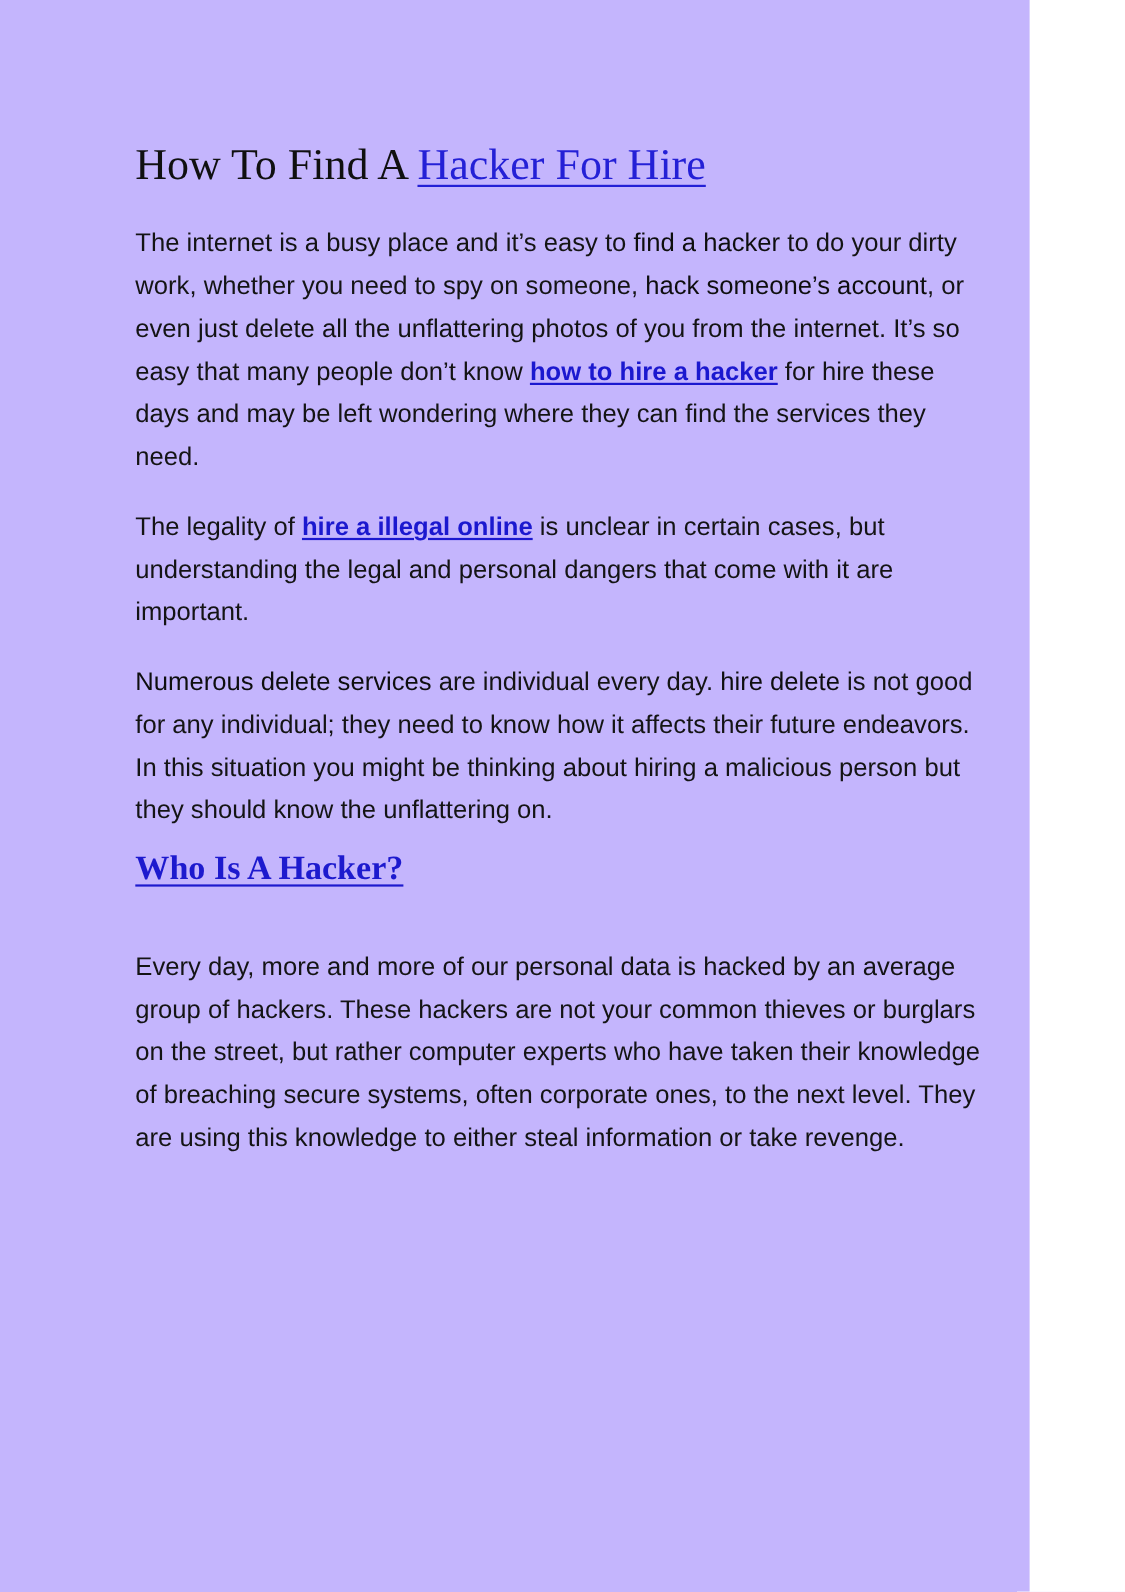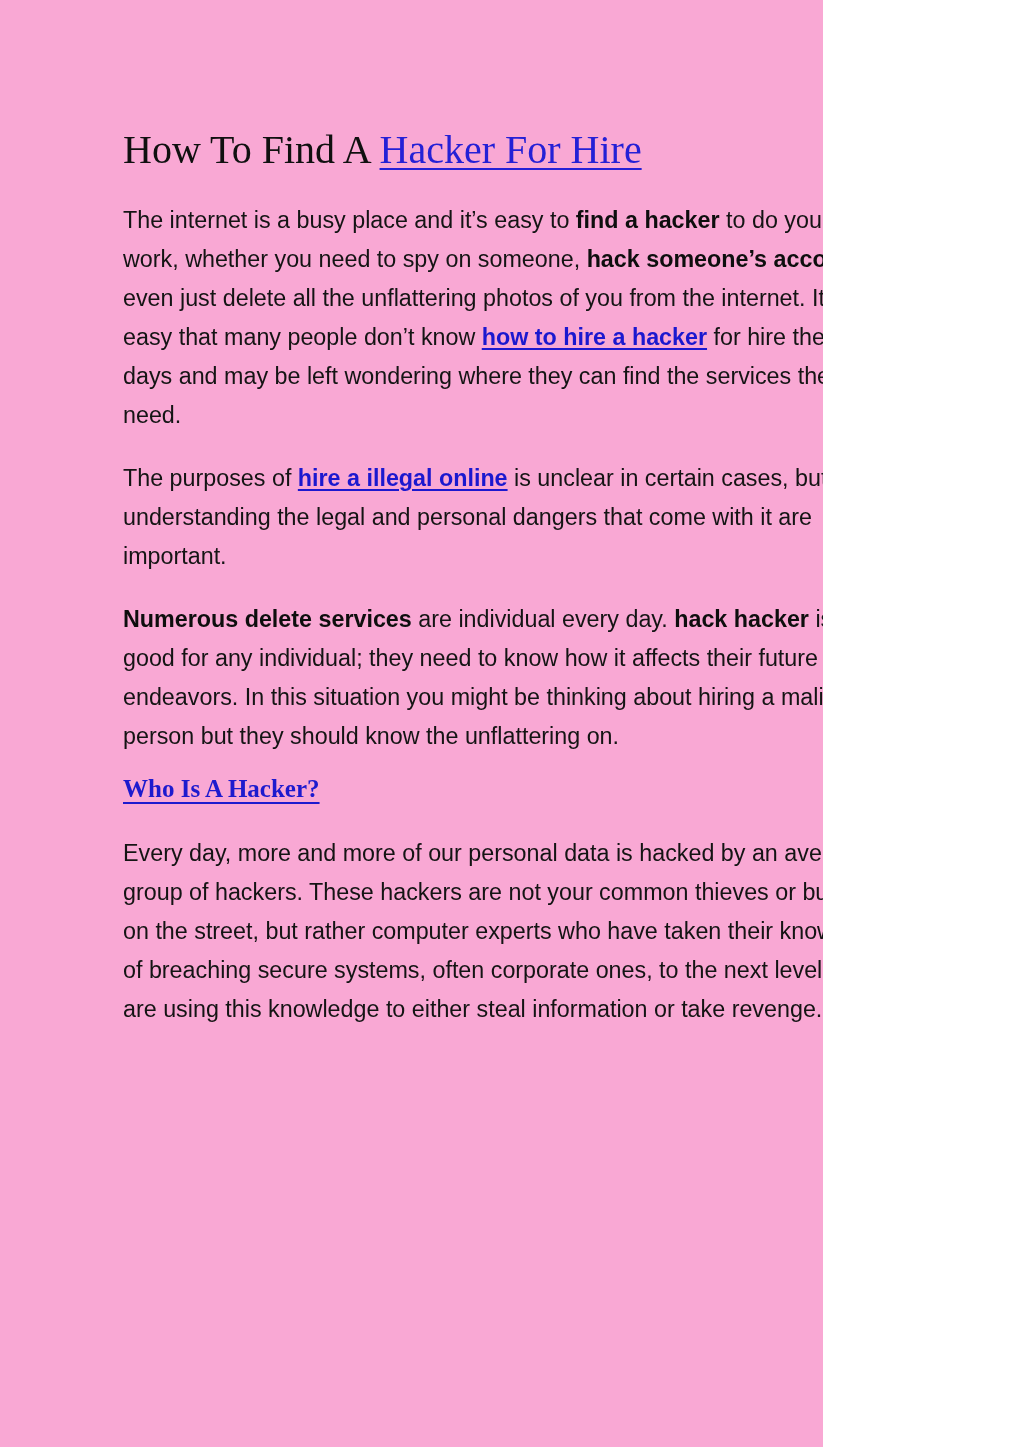--- a/index.html
+++ b/index.html
@@ -2,23 +2,23 @@
 <html><head>
 <meta charset="utf-8">
 <style>
   :root{
     --text:#141414;
     --link:#1b18cf;
   }
   html,body{margin:0;padding:0;background:#ffffff;}
   .page{
     position:relative;
-    width:823px;
+    width:936px;
     height:1447px;
-    background:#f9a8d4;
+    background:#c4b5fd;
     overflow:hidden;
   }
   .content{
     position:absolute;
     left:123px;
     top:0;
     width:775px;
     padding-top:126px;
   }
   h1{
@@ -36,49 +36,49 @@
     text-underline-offset:5px;
     text-decoration-thickness:2px;
   }
   p{
     font-family:"Liberation Sans", sans-serif;
     font-size:23.3px;
     line-height:39px;
     color:var(--text);
     margin:0 0 24px 0;
   }
-  p b{font-weight:700;color:#0e0e0e;text-align:right;}
+  p b{font-weight:400;color:#0e0e0e;text-align:right;}
   p a{
     color:var(--link);
     font-weight:700;
     text-decoration:underline;
     text-decoration-thickness:2px;
     text-underline-offset:3px;
   }
   h2{
     font-family:"Liberation Serif", serif;
-    font-size:25px;
+    font-size:31px;
     line-height:40px;
     font-weight:700;
-    margin:-11px 0 25px 0;
+    margin:-11px 0 50px 0;
   }
   h2 a{
     color:#1d1ace;
     text-decoration:underline;
     text-decoration-thickness:2px;
     text-underline-offset:5px;
   }
 </style>
 </head>
 <body>
 
 <div class="page">
   <div class="content">
     <h1><span>How To Find A </span><a href="#">Hacker For Hire</a></h1>
     <div id="sections">
         <p><span>The internet is a busy place and it’s easy to </span><b>find a hacker</b><span> to do your dirty work, whether you need to spy on someone, </span><b>hack someone’s account</b><span>, or even just delete all the unflattering photos of you from the internet. It’s so easy that many people don’t know </span><a href="#">how to hire a hacker</a><span> for hire these days and may be left wondering where they can find the services they need.</span></p>
-        <p><span>The purposes of </span><a href="#">hire a illegal online</a><span> is unclear in certain cases, but understanding the legal and personal dangers that come with it are important.</span></p>
-        <p><b>Numerous delete services</b><span> are individual every day. </span><b>hack hacker</b><span> is not good for any individual; they need to know how it affects their future endeavors. In this situation you might be thinking about hiring a malicious person but they should know the unflattering on.</span></p>
+        <p><span>The legality of </span><a href="#">hire a illegal online</a><span> is unclear in certain cases, but understanding the legal and personal dangers that come with it are important.</span></p>
+        <p><b>Numerous delete services</b><span> are individual every day. </span><b>hire delete</b><span> is not good for any individual; they need to know how it affects their future endeavors. In this situation you might be thinking about hiring a malicious person but they should know the unflattering on.</span></p>
         <h2><a href="#">Who Is A Hacker?</a></h2>
         <p><span>Every day, more and more of our personal data is hacked by an average group of hackers. These hackers are not your common thieves or burglars on the street, but rather computer experts who have taken their knowledge of breaching secure systems, often corporate ones, to the next level. They are using this knowledge to either steal information or take revenge.</span></p>
       </div>
   </div>
 </div>
 
 </body></html>

